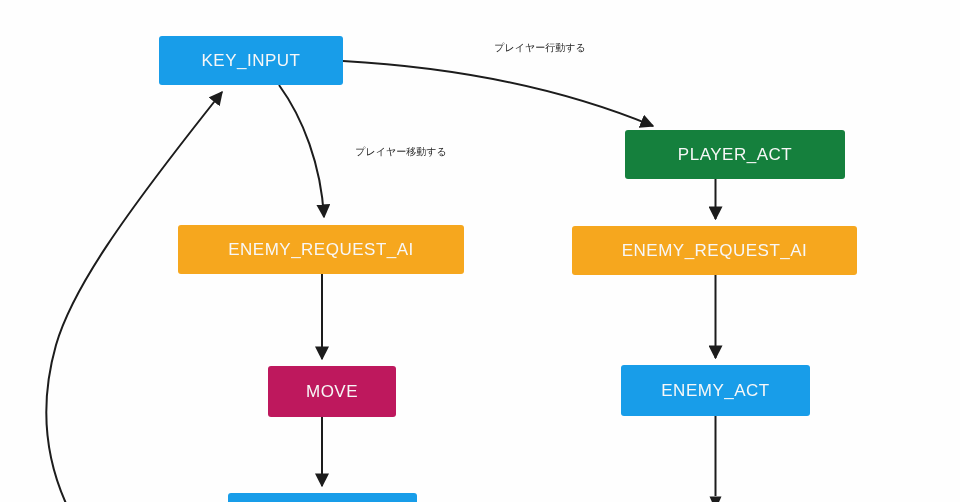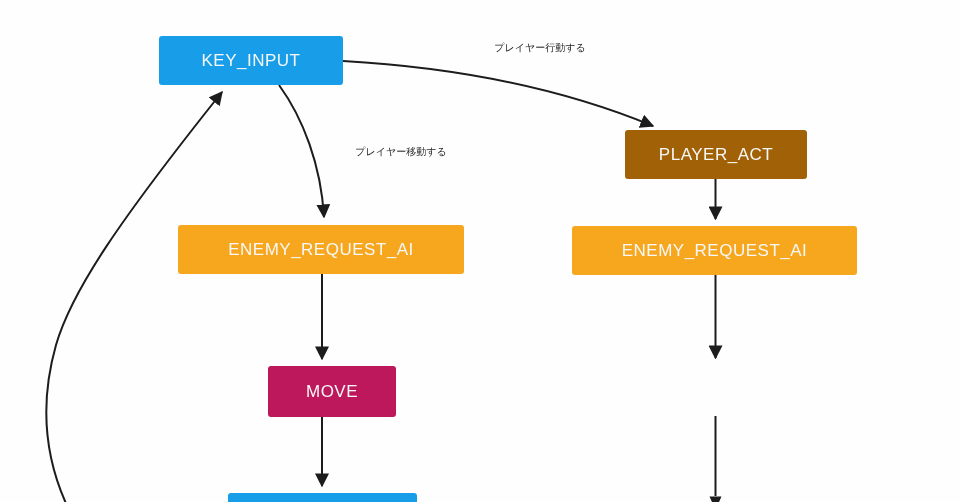--- a/index.html
+++ b/index.html
@@ -67,28 +67,29 @@
 
     <path class="edge" d="M 322,274 L 322,359" marker-end="url(#arrow)"></path>
 
     <path class="edge" d="M 322,417 L 322,486" marker-end="url(#arrow)"></path>
 
     <path class="edge" d="M 70,512 C 42,455 41,398 56,345 C 72,290 120,220 222,92" marker-end="url(#arrow)"></path>
   </svg>
 
   <div class="node" style="left: 159px; top: 36px; width: 184px; height: 49px; background-color: rgb(24, 157, 233);">KEY_INPUT</div>
 
-  <div class="node" style="left: 625px; top: 130px; width: 182px; height: 49px; background-color: #a16207;">PLAYER_ACT</div>
+  <div class="node" style="left: 625px; top: 130px; width: 220px; height: 49px; background-color: #15803d;">PLAYER_ACT</div>
 
   <div class="node" style="left: 178px; top: 225px; width: 286px; height: 49px; background-color: rgb(246, 167, 30);">ENEMY_REQUEST_AI</div>
 
   <div class="node" style="left: 572px; top: 226px; width: 285px; height: 49px; background-color: rgb(246, 167, 30);">ENEMY_REQUEST_AI</div>
 
   <div class="node" style="left: 268px; top: 366px; width: 128px; height: 51px; background-color: #be185d;">MOVE</div>
 
+  <div class="node" style="left: 621px; top: 365px; width: 189px; height: 51px; background-color: rgb(24, 157, 233);">ENEMY_ACT</div>
 
   <div class="node" style="left: 228px; top: 493px; width: 189px; height: 40px; background-color: rgb(24, 157, 233);"></div>
 
   <div class="edge-label" style="left:470px; top:41px; width:140px;">プレイヤー行動する</div>
 
   <div class="edge-label" style="left:335px; top:145px; width:132px;">プレイヤー移動する</div>
 
 </div>
 
 </body></html>

